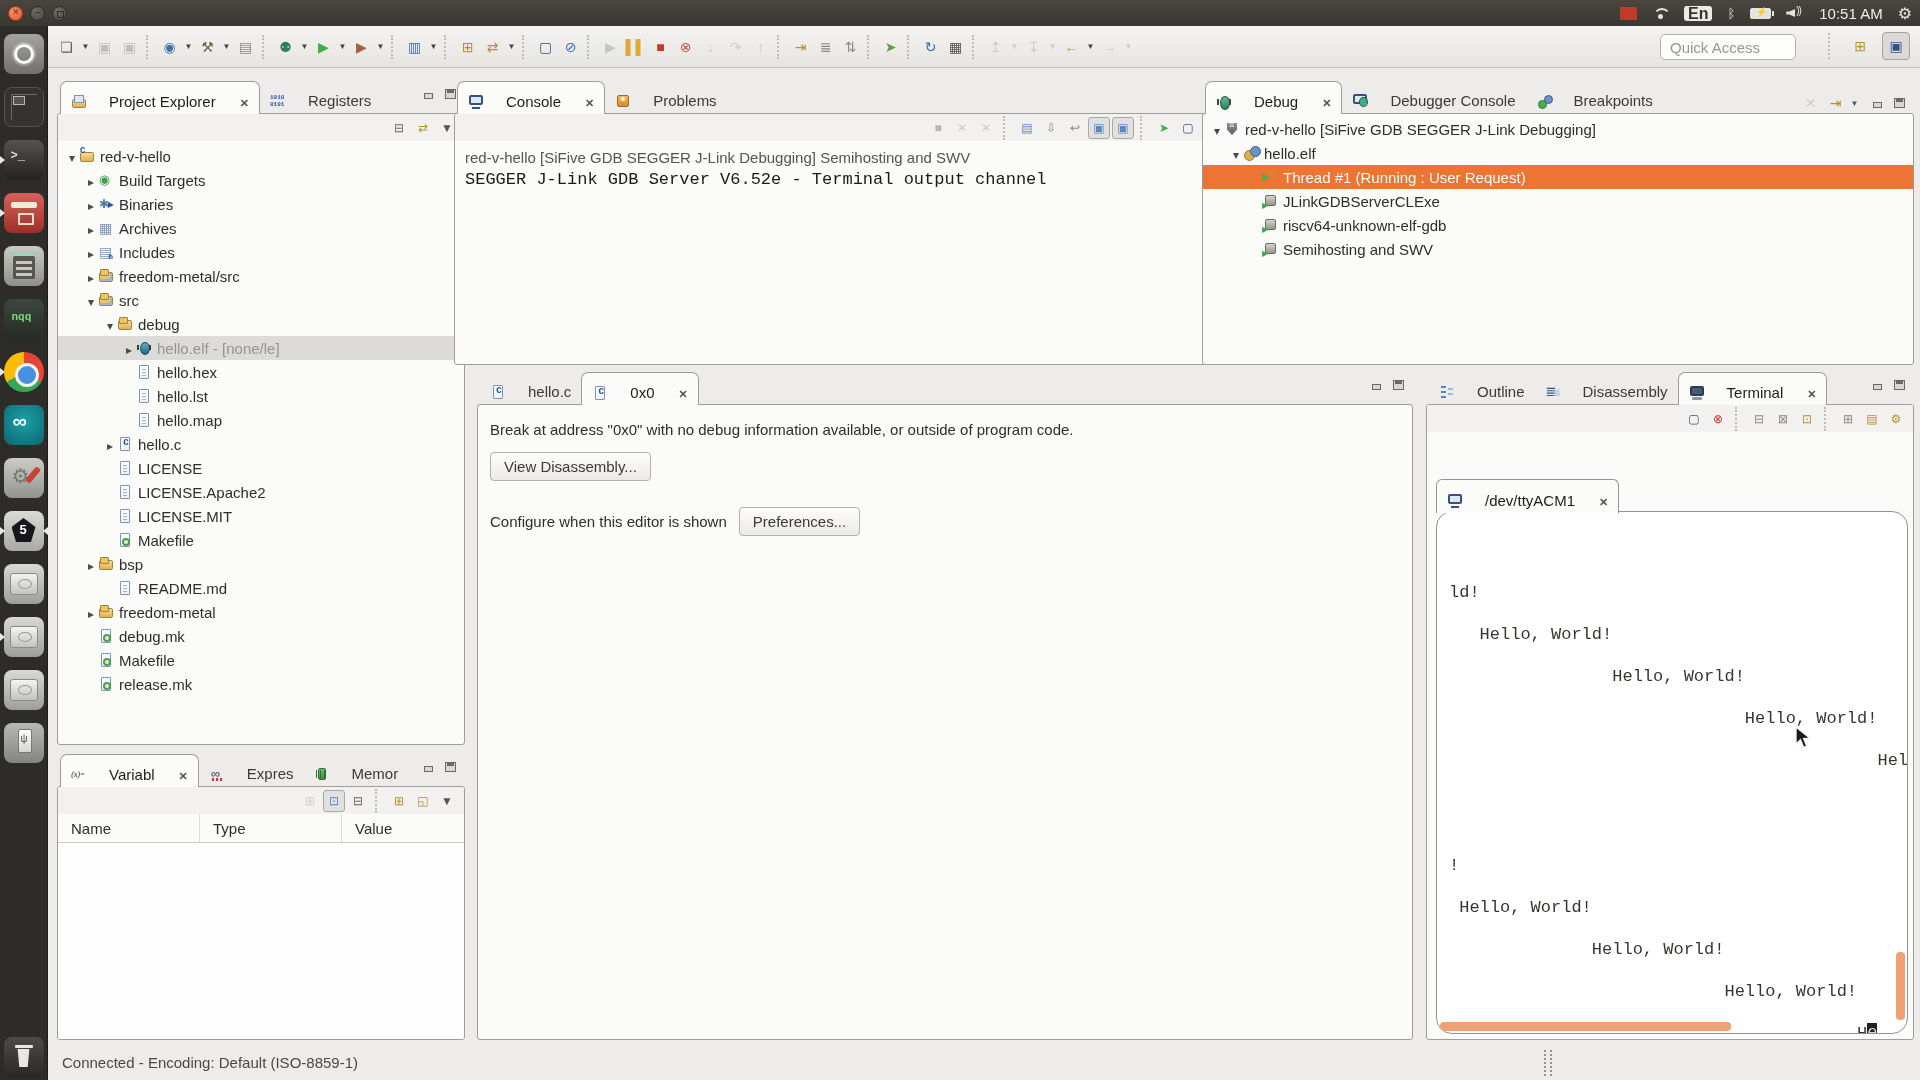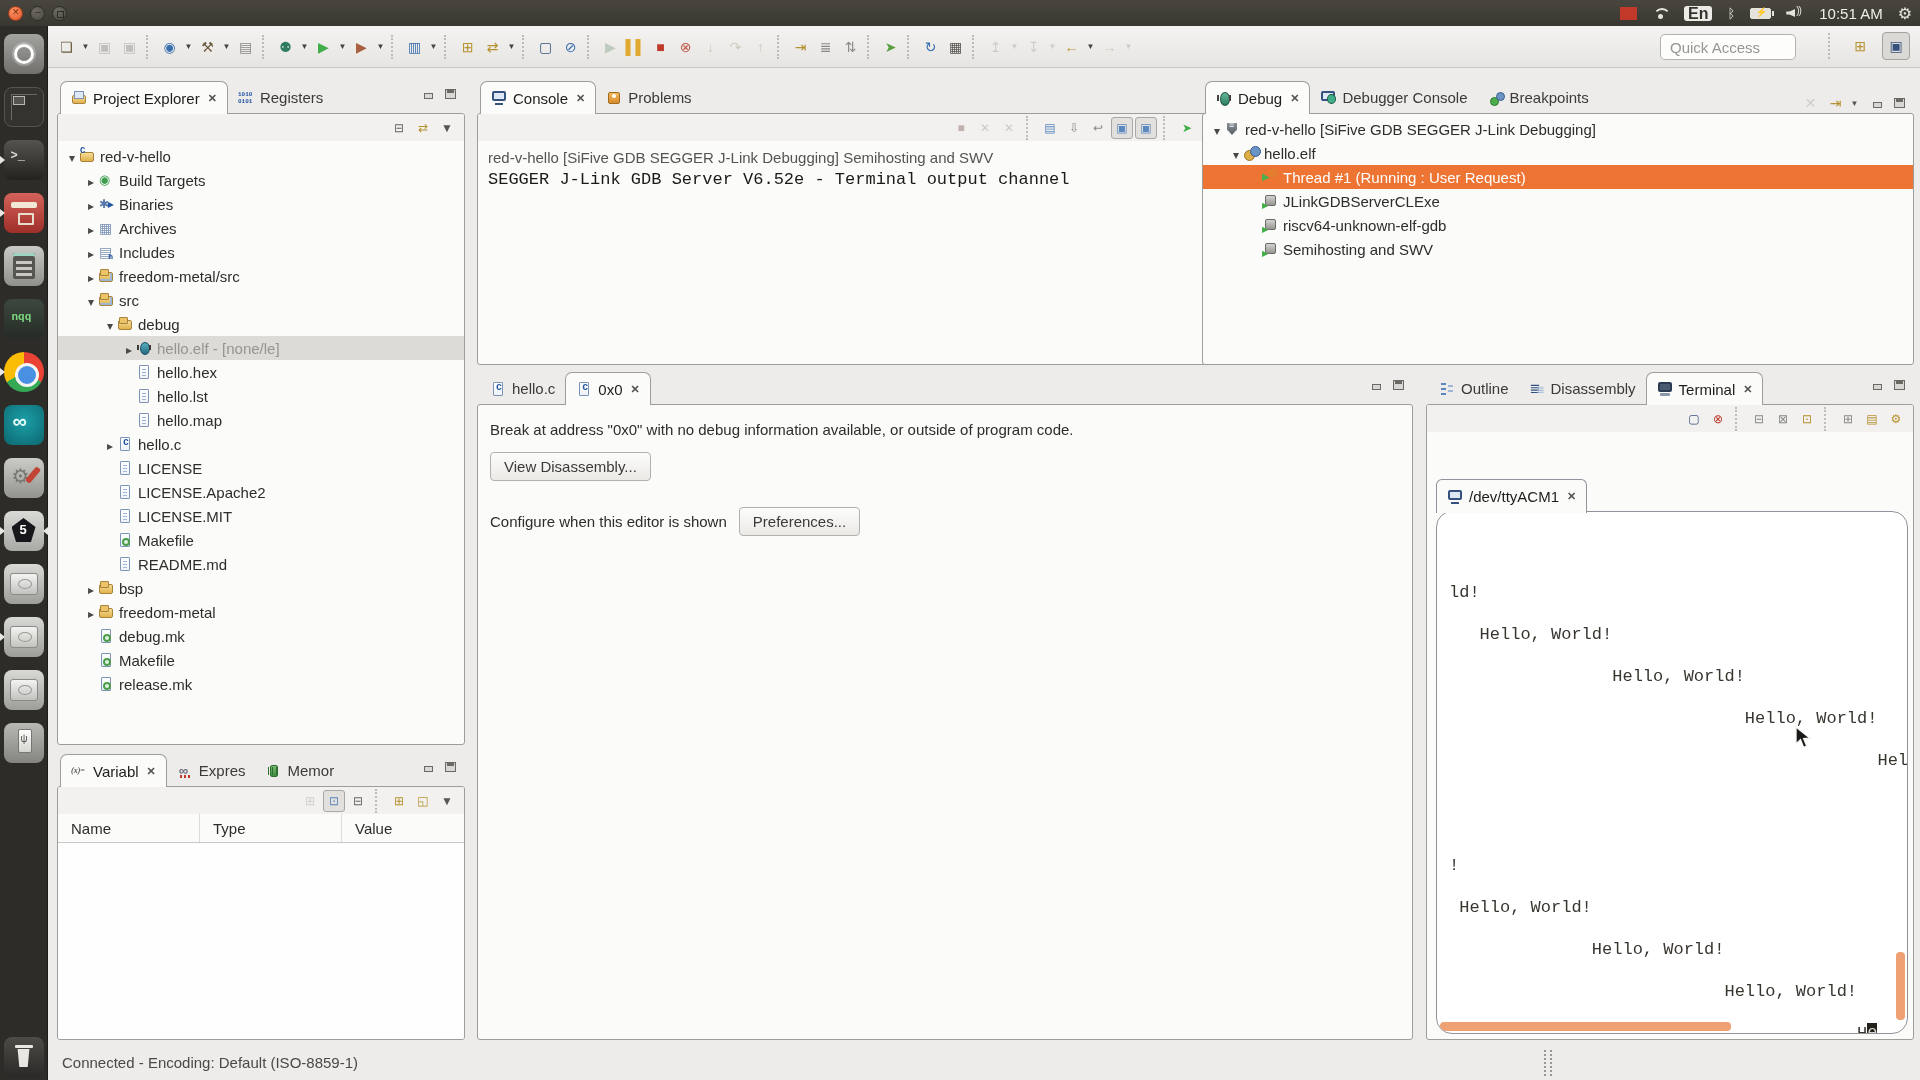--- a/index.html
+++ b/index.html
@@ -84,21 +84,21 @@
   .tbsep{width:7px;height:24px;border-left:2px dotted #bdbcb8;margin:0 4px;flex:none}
   .quick-access{position:absolute;left:1612px;top:8px;width:136px;height:26px;border:1px solid #b2b1ad;border-radius:5px;background:#fdfdfc;font-size:15px;padding:8px 9px;color:#3b3a36;outline:none;font-family:"Liberation Sans",sans-serif}
   .quick-access::placeholder{color:#98968f}
   .persp{position:absolute;right:10px;top:6px;display:flex;gap:8px;align-items:center}
   .persp-sep{width:6px;height:26px;border-left:2px dotted #bdbcb8;margin-right:4px}
   .persp-btn{width:28px;height:28px;display:flex;align-items:center;justify-content:center;border-radius:4px;font-size:14px}
   .persp-btn.pressed{background:#dbd9d5;border:1px solid #a5a4a0}
   
   .panel{position:absolute;display:flex;flex-direction:column;font-size:15px;color:#2e2d2a}
   .tabstrip{height:33px;display:flex;align-items:flex-end;padding:0 3px;position:relative;flex:none;z-index:2}
-  .tab{display:flex;align-items:center;gap:6px;height:31px;padding:14px 10px;border-radius:7px 7px 0 0;color:#3b3a37;white-space:nowrap}
+  .tab{display:flex;align-items:flex-end;gap:22px;height:31px;padding:4px 10px;border-radius:7px 7px 0 0;color:#3b3a37;white-space:nowrap}
   .tab.active{background:#fbfbfa;border:1px solid #9e9d9a;border-bottom:none;height:33px;margin-bottom:-1px;color:#1e1d1b}
   .tab .close{display:none;margin-left:2px;color:#55544f;font-size:11px;font-weight:bold}
   .tab.closable .close{display:inline}
   .tab .close::before{content:"✕"}
   .pbody{flex:1;background:#fbfbfa;border:1px solid #9e9d9a;border-radius:3px;position:relative;overflow:hidden;display:flex;flex-direction:column}
   .strip-controls{position:absolute;right:9px;top:9px;display:flex;gap:11px;align-items:center;z-index:3}
   .wmin{width:11px;height:10px;position:relative}
   .wmin::after{content:"";position:absolute;left:1px;right:1px;bottom:0;height:4px;border:1px solid #6a6964;background:#d8d7d3}
   .wmax{width:11px;height:10px;border:1px solid #6a6964;background:#d8d7d3;position:relative}
   .wmax::after{content:"";position:absolute;left:1px;right:1px;top:0;height:3px;background:#6a6964}
@@ -445,29 +445,29 @@
         <div class="trow" style="--lv: 2;">
         <span class="tarrow"></span>
         <span class="ic ic-file"></span>
         <span class="tlabel">LICENSE.MIT</span>
       </div>
         <div class="trow" style="--lv: 2;">
         <span class="tarrow"></span>
         <span class="ic ic-makefile"></span>
         <span class="tlabel">Makefile</span>
       </div>
+        <div class="trow" style="--lv: 1;">
+        <span class="tarrow ar-collapsed"></span>
+        <span class="ic ic-folder"></span>
+        <span class="tlabel">bsp</span>
+      </div>
         <div class="trow" style="--lv: 2;">
         <span class="tarrow"></span>
         <span class="ic ic-file"></span>
         <span class="tlabel">README.md</span>
-      </div>
-        <div class="trow" style="--lv: 1;">
-        <span class="tarrow ar-collapsed"></span>
-        <span class="ic ic-folder"></span>
-        <span class="tlabel">bsp</span>
       </div>
         <div class="trow" style="--lv: 1;">
         <span class="tarrow ar-collapsed"></span>
         <span class="ic ic-folder"></span>
         <span class="tlabel">freedom-metal</span>
       </div>
         <div class="trow" style="--lv: 1;">
         <span class="tarrow"></span>
         <span class="ic ic-makefile"></span>
         <span class="tlabel">debug.mk</span>
@@ -524,21 +524,21 @@
       </div>
     <div class="vtable-head">
       <div class="vth" style="width:142px">Name</div>
       <div class="vth" style="width:142px">Type</div>
       <div class="vth" style="flex:1;border-right:none">Value</div>
     </div>
     <div class="vtable-body"></div>
   </div>
 </div>
 
-<div class="panel" style="left:477px;top:80px;width:776px;height:285px">
+<div class="panel" style="left:454px;top:80px;width:776px;height:285px">
   <div class="tabstrip">
     <div style="display:flex;align-items:flex-end">
 
     <div class="tab active closable">
         <span class="ic ic-console-tab"></span>
         <span>Console</span>
         <span class="close"></span>
       </div>
         <div class="tab">
         <span class="ic ic-problems"></span>

